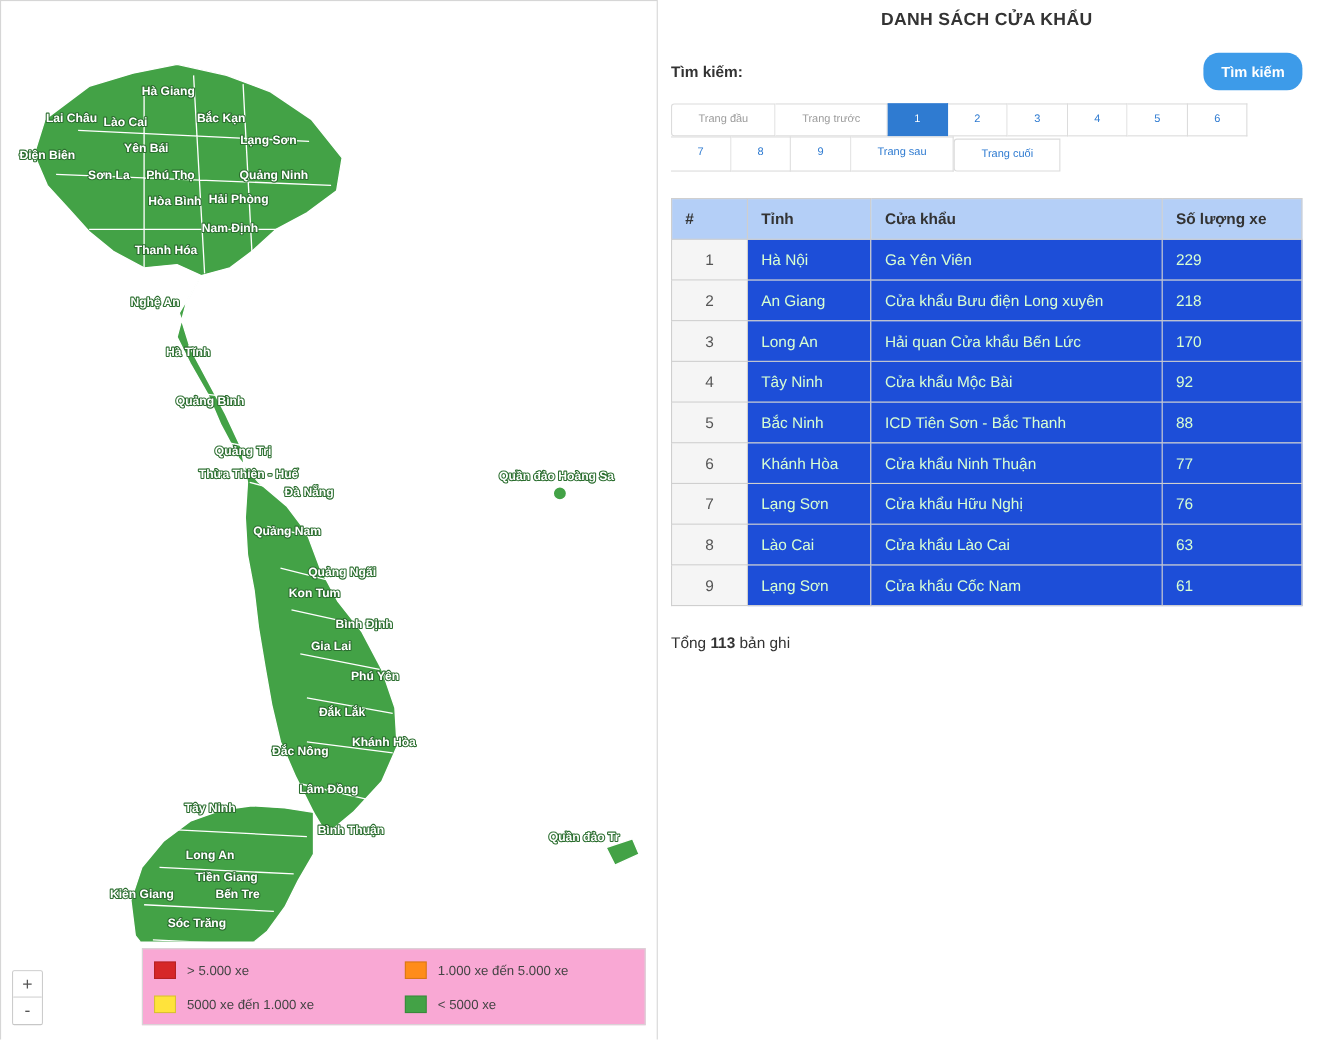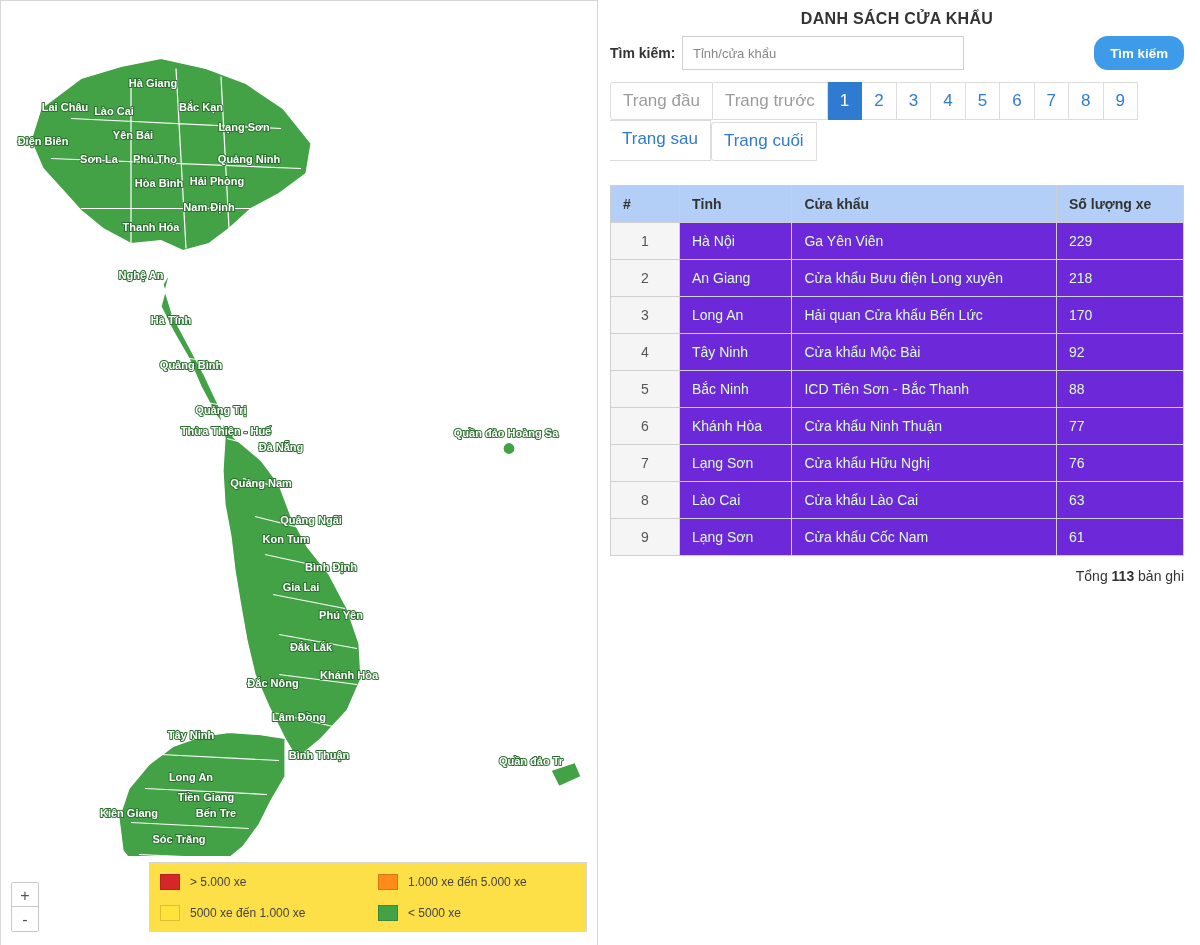--- a/index.html
+++ b/index.html
@@ -7,43 +7,43 @@
   .left{width:596px;height:945px;border:1px solid #d6d6d6;position:relative;background:#fff;overflow:hidden;}
   .right{flex:1;padding:0 16px 0 12px;}
   
   .map{position:absolute;left:10px;top:10px;right:10px;bottom:90px;text-align:center;}
   .map svg{width:100%;height:100%;}
   .prov{fill:#43a246;stroke:#ffffff;stroke-width:1.2;vector-effect:non-scaling-stroke;}
   .plabel{fill:#fff;font-size:11px;font-weight:600;paint-order:stroke;stroke:#2b6e2f;stroke-width:2px;stroke-linejoin:round;}
   .zoom{position:absolute;left:10px;bottom:14px;width:26px;border:1px solid #c7c7c7;background:#fff;border-radius:2px;overflow:hidden;}
   .zoom button{display:block;width:100%;height:24px;border:0;background:#fff;font-size:16px;line-height:24px;color:#555;cursor:pointer;border-bottom:1px solid #c7c7c7;}
   .zoom button:last-child{border-bottom:0;}
-  .legend{position:absolute;left:148px;right:10px;bottom:14px;height:60px;border:1px solid #d6d6d6;background:#fde047;display:grid;grid-template-columns:1fr 1fr;grid-template-rows:1fr 1fr;align-items:center;padding:4px 10px;gap:2px 20px;font-size:12px;color:#444;}
+  .legend{position:absolute;left:128px;right:10px;bottom:14px;height:60px;border:1px solid #d6d6d6;background:#f9a8d4;display:grid;grid-template-columns:1fr 1fr;grid-template-rows:1fr 1fr;align-items:center;padding:4px 10px;gap:2px 20px;font-size:12px;color:#444;}
   .lg{display:flex;align-items:center;gap:10px;}
   .sw{width:18px;height:14px;border:1px solid rgba(0,0,0,.15);}
   .sw-red{background:#d62728;} .sw-orange{background:#ff8c1a;} .sw-yellow{background:#ffe33b;} .sw-green{background:#43a246;}
   
-  .title{text-align:center;font-weight:700;font-size:16px;margin:10px 0 8px;color:#333;letter-spacing:.3px;}
+  .title{text-align:center;font-weight:700;font-size:16px;margin:10px 0 20px;color:#333;letter-spacing:.3px;}
   .searchrow{display:flex;align-items:center;margin-bottom:12px;}
   .searchrow .lab{min-width:72px;font-weight:600;color:#333;}
   .searchrow input{flex:0 0 260px;height:32px;border:1px solid #cfcfcf;padding:0 10px;font-size:13px;color:#333;}
   .searchrow input::placeholder{color:#888;}
   .btn{margin-left:auto;height:34px;padding:0 16px;background:#3d9be9;color:#fff;border:0;border-radius:14px;font-weight:600;cursor:pointer;}
   .pager{display:flex;flex-wrap:wrap;gap:0;margin-bottom:24px;}
-  .pg{border:1px solid #dcdcdc;border-left-width:0;background:#fff;color:#2f7bd1;padding:8px 12px;font-size:17px;cursor:pointer;line-height:1.2;}
+  .pg{border:1px solid #dcdcdc;border-left-width:0;background:#fff;color:#2f7bd1;padding:8px 24px;font-size:10px;cursor:pointer;line-height:1.2;}
   .pg:first-child{border-left-width:1px;border-top-left-radius:3px;border-bottom-left-radius:3px;}
   .pg.dis{color:#9c9c9c;cursor:default;}
   .pg.act{background:#2f7bd1;color:#fff;border-color:#2f7bd1;}
   .pg.wrapstart{border-left-width:1px;border-top-left-radius:3px;border-bottom-left-radius:3px;margin-top:2px;}
   .tbl{width:100%;border-collapse:collapse;}
   .tbl th{background:#b4cff7;color:#333;text-align:left;padding:10px 12px;border:1px solid #cfcfcf;font-weight:700;}
   .tbl td{border:1px solid #cfcfcf;padding:10px 12px;}
   .tbl td.idx{background:#f5f5f5;text-align:center;color:#555;width:44px;}
-  .tbl td.g{background:#6d28d9;color:#d8ffd2;}
-  .total{margin-top:12px;text-align:right;color:#333;}
+  .tbl td.g{background:#1d4ed8;color:#d8ffd2;}
+  .total{margin-top:25px;text-align:left;color:#333;}
   .total b{font-weight:700;}
 </style>
 </head>
 <body>
 
 <div class="wrap">
   <div class="left">
     <div class="map">
       <svg viewBox="0 0 576 830">
 
@@ -128,21 +128,20 @@
           <span>&lt; 5000 xe</span>
         </div>
     </div>
   </div>
 
   <div class="right">
     <div class="title">DANH SÁCH CỬA KHẨU</div>
 
     <div class="searchrow">
       <span class="lab">Tìm kiếm:</span>
-      <input type="text" placeholder="Tỉnh/cửa khẩu" style="">
       <button class="btn">Tìm kiếm</button>
     </div>
 
     <div class="pager" id="pager">
         <div class="pg dis">Trang đầu</div>
         <div class="pg dis">Trang trước</div>
         <div class="pg act">1</div>
         <div class="pg ">2</div>
         <div class="pg ">3</div>
         <div class="pg ">4</div>

